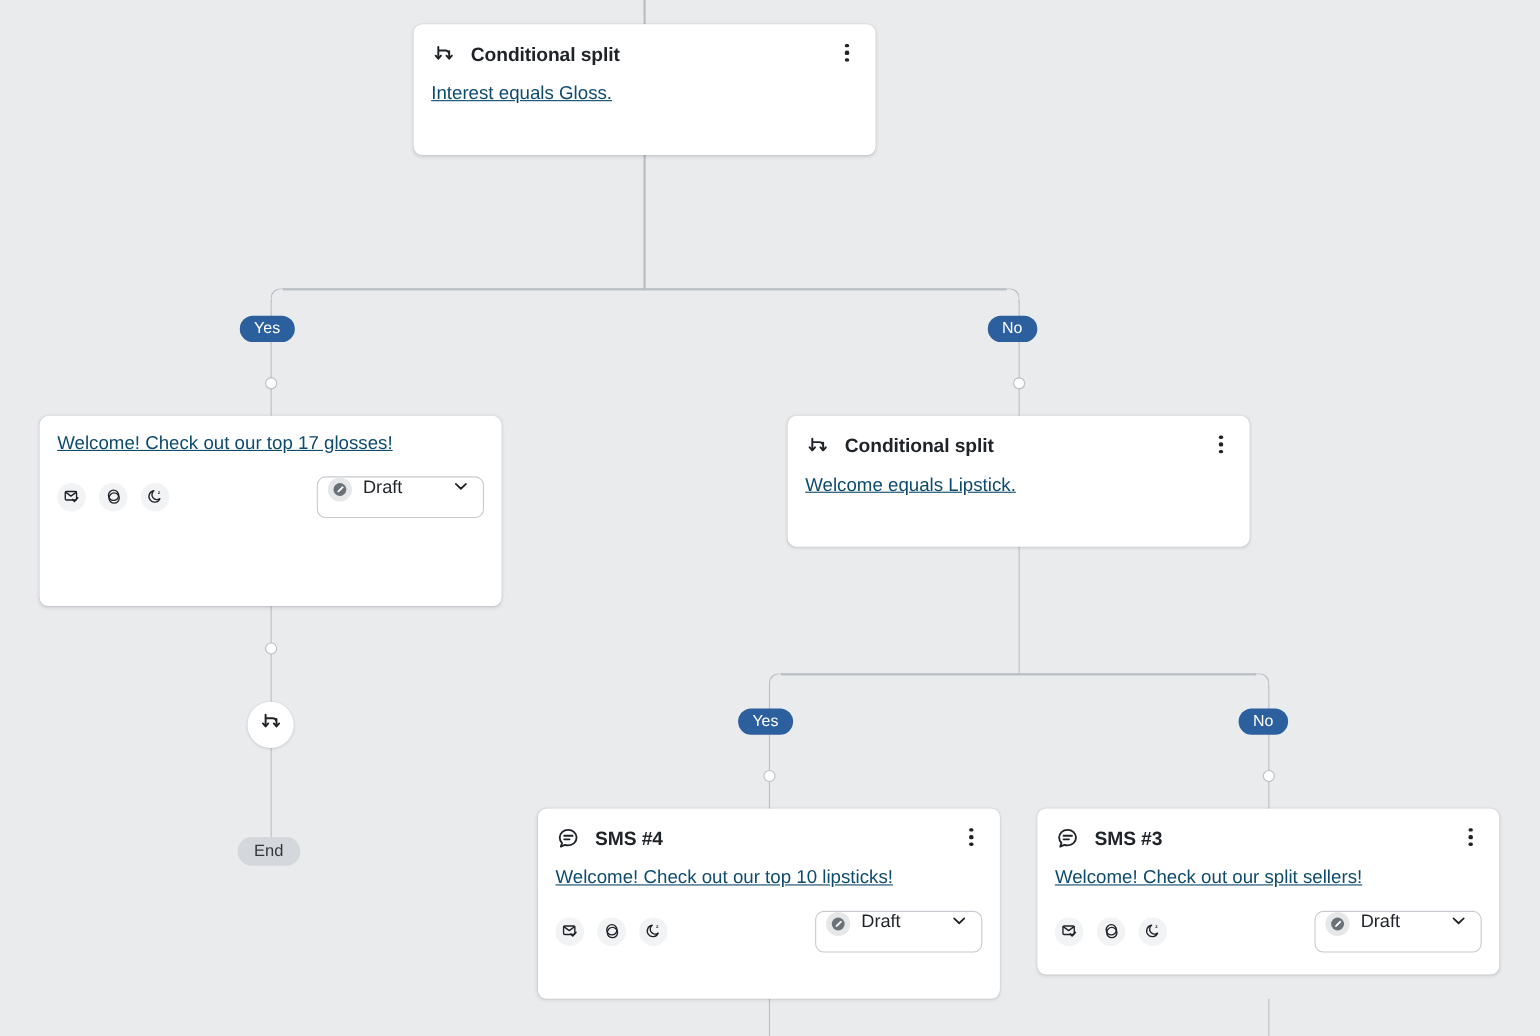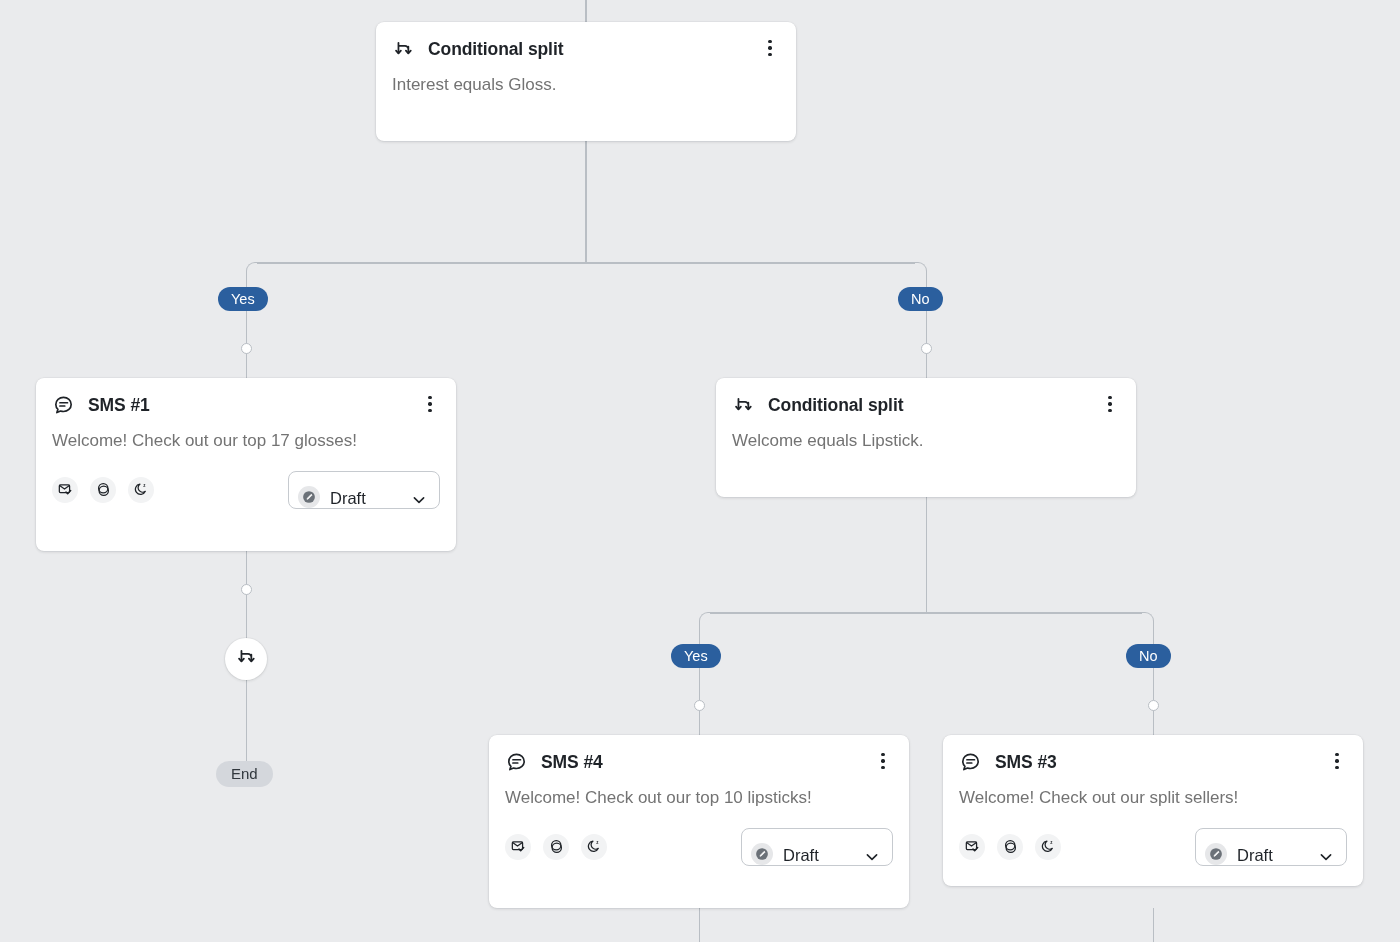--- a/index.html
+++ b/index.html
@@ -139,22 +139,23 @@
   .kebab i {
     display: block;
     width: 3.4px;
     height: 3.4px;
     border-radius: 50%;
     background: #1f2328;
   }
   .card-body {
     padding: 14px 16px 0 16px;
     font-size: 17px;
-    color: #737373;
+    color: #0c4a6e;
     line-height: 1.35;
+    text-decoration: underline;
   }
   .card-foot {
     display: flex;
     align-items: center;
     justify-content: space-between;
     padding: 18px 16px 16px 16px;
   }
   .chip-row {
     display: flex;
     align-items: center;
@@ -167,21 +168,21 @@
     background: #f2f3f4;
     display: flex;
     align-items: center;
     justify-content: center;
     flex: 0 0 auto;
   }
 
   
   .status-select {
     display: flex;
-    align-items: flex-end;
+    align-items: flex-start;
     gap: 10px;
     height: 38px;
     padding: 0 12px 0 9px;
     border: 1.4px solid #c6cacf;
     border-radius: 8px;
     background: #ffffff;
     cursor: pointer;
     box-sizing: border-box;
   }
   .status-badge-icon {
@@ -292,34 +293,20 @@
       <span class="kebab">
         <i></i>
           <i></i>
           <i></i>
       </span>
     </div>
     <div class="card-body">Interest equals Gloss.</div>
   </div>
 
   <div class="card" style="left:36px; top:378px; width:420px; height:173px;">
-    <div class="card-head">
-      <span class="head-icon">
-        <svg width="21" height="21" viewBox="0 0 20 20" fill="none">
-          <path d="M10 2.3c4.1 0 7.3 2.9 7.3 6.7 0 3.8-3.2 6.7-7.3 6.7-1 0-1.9-.15-2.8-.45l-3.5 1.5 1-3.1C3.4 12.5 2.7 10.8 2.7 9c0-3.8 3.2-6.7 7.3-6.7z" stroke="#1f2328" stroke-width="1.6" stroke-linejoin="round" fill="none"></path>
-          <path d="M6.6 7.4h7.2M6.6 10.5h4.6" stroke="#1f2328" stroke-width="1.6" stroke-linecap="round"></path>
-        </svg>
-      </span>
-      <span class="card-title">SMS #1</span>
-      <span class="kebab">
-        <i></i>
-          <i></i>
-          <i></i>
-      </span>
-    </div>
     <div class="card-body">Welcome! Check out our top 17 glosses!</div>
     <div class="card-foot">
       <div class="chip-row">
         <span class="chip">
           <svg width="15" height="15" viewBox="0 0 18 18" fill="none">
             <rect x="1.6" y="3.4" width="12.3" height="9.2" rx="1.3" stroke="#1f2328" stroke-width="1.5" fill="none"></rect>
             <path d="M1.9 4.1l5.9 4.3 5.9-4.3" stroke="#1f2328" stroke-width="1.5" stroke-linecap="round" stroke-linejoin="round" fill="none"></path>
             <path d="M9.6 12.1l2 2 3.6-3.9" stroke="#1f2328" stroke-width="1.8" stroke-linecap="round" stroke-linejoin="round" fill="none"></path>
           </svg>
         </span>

